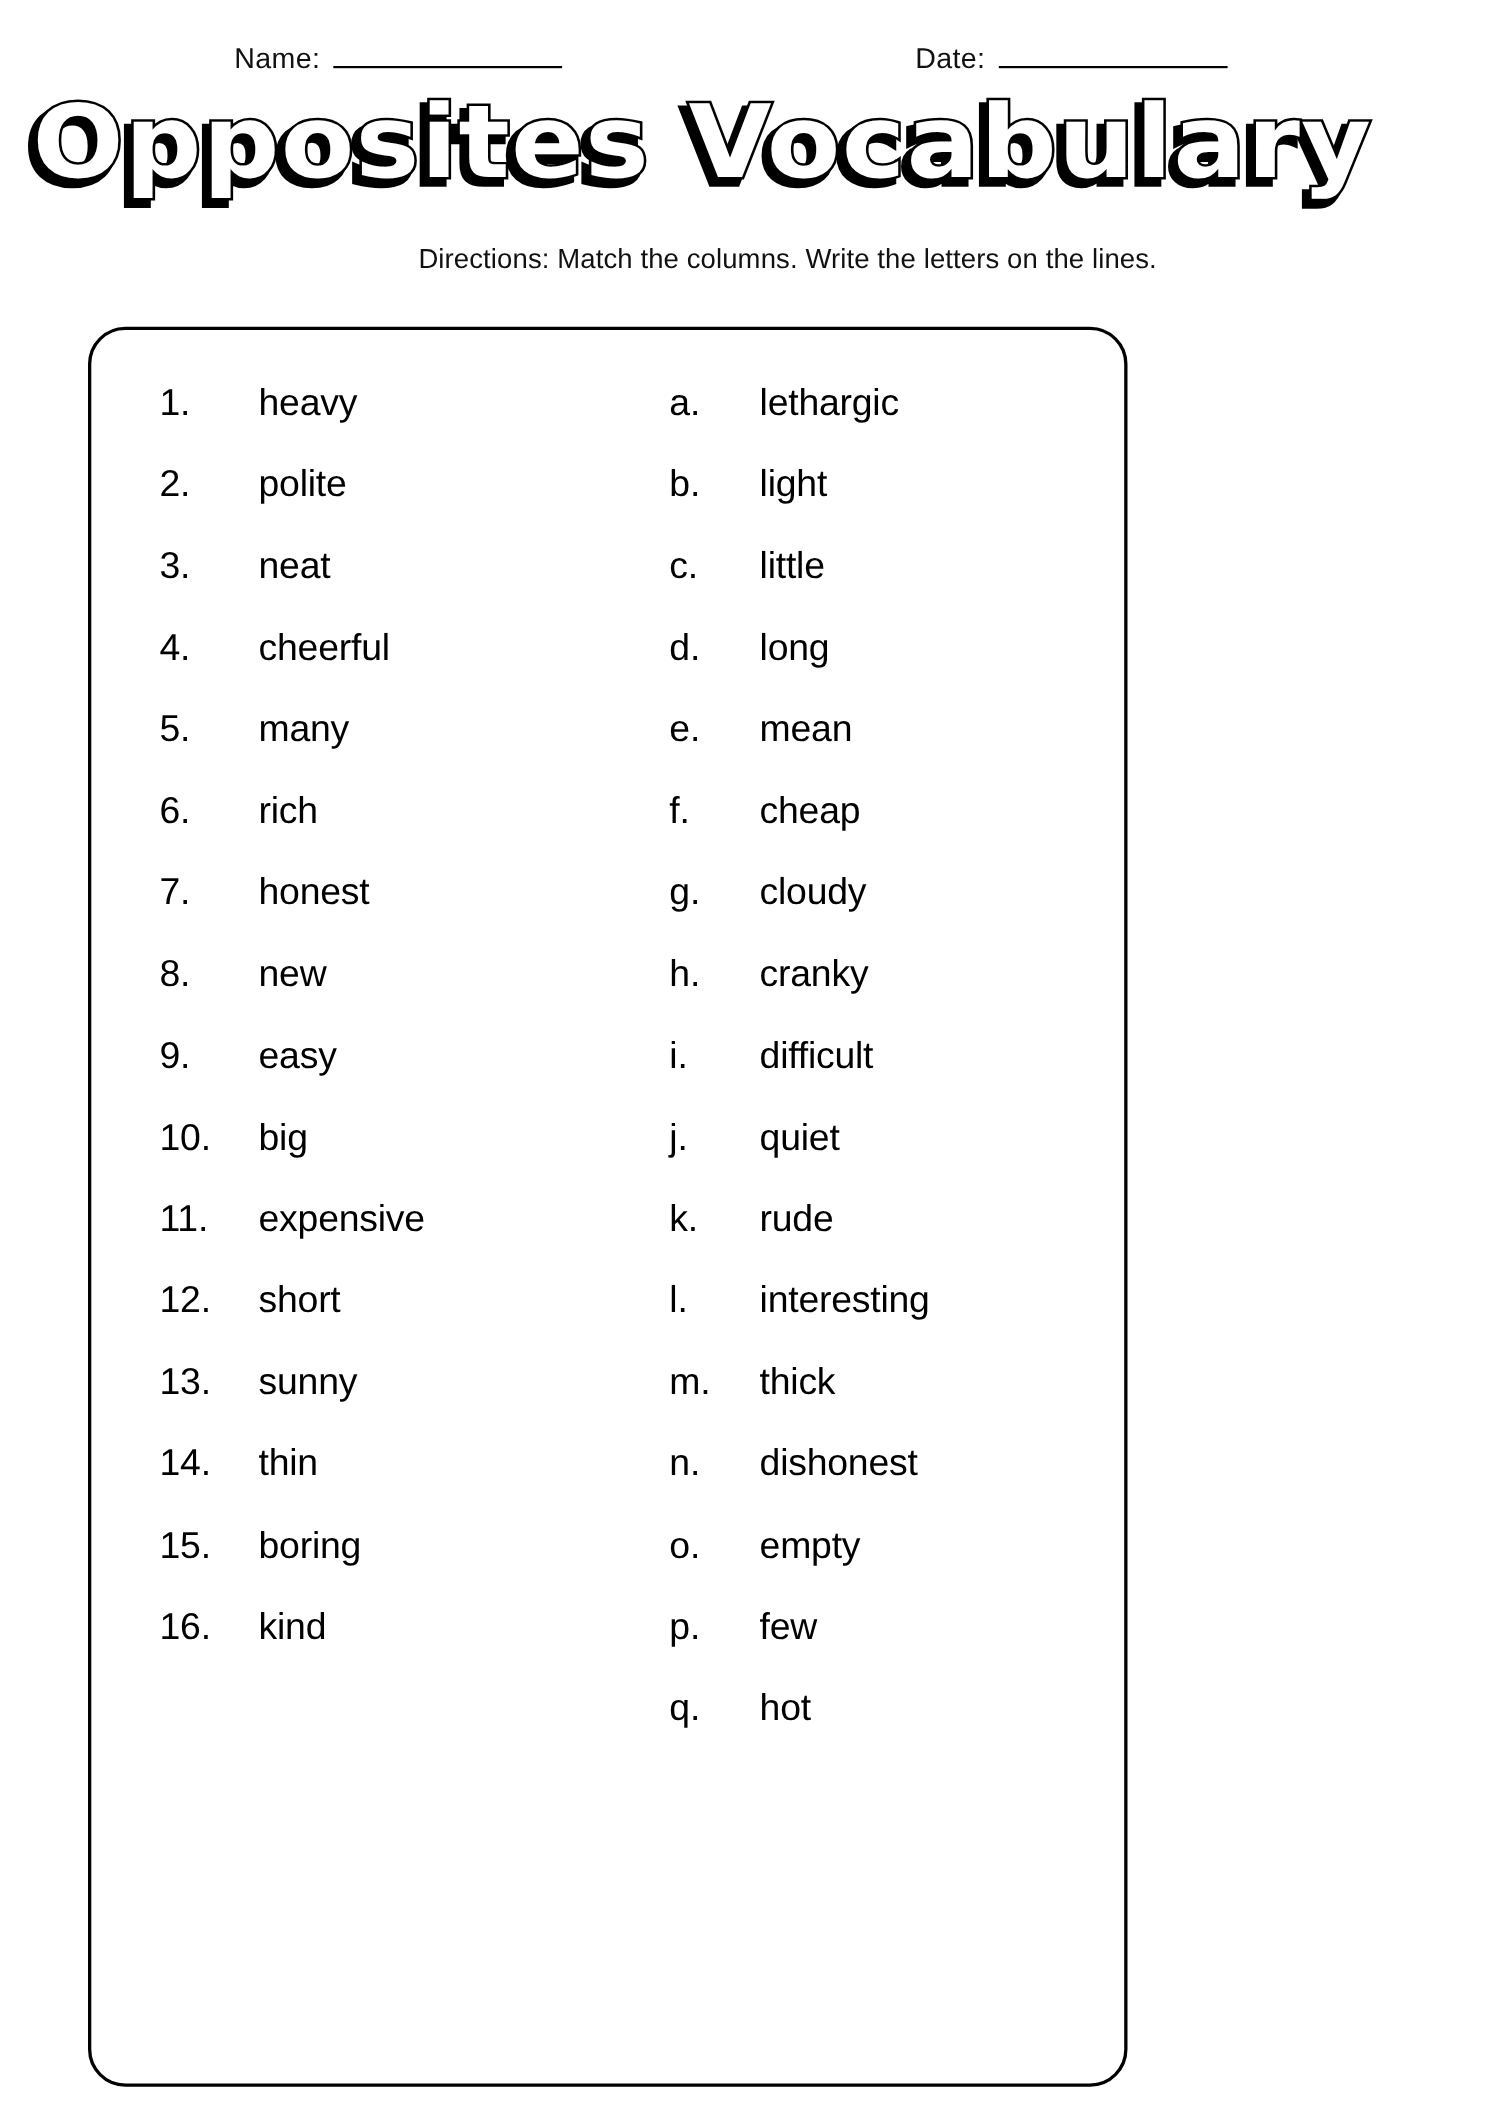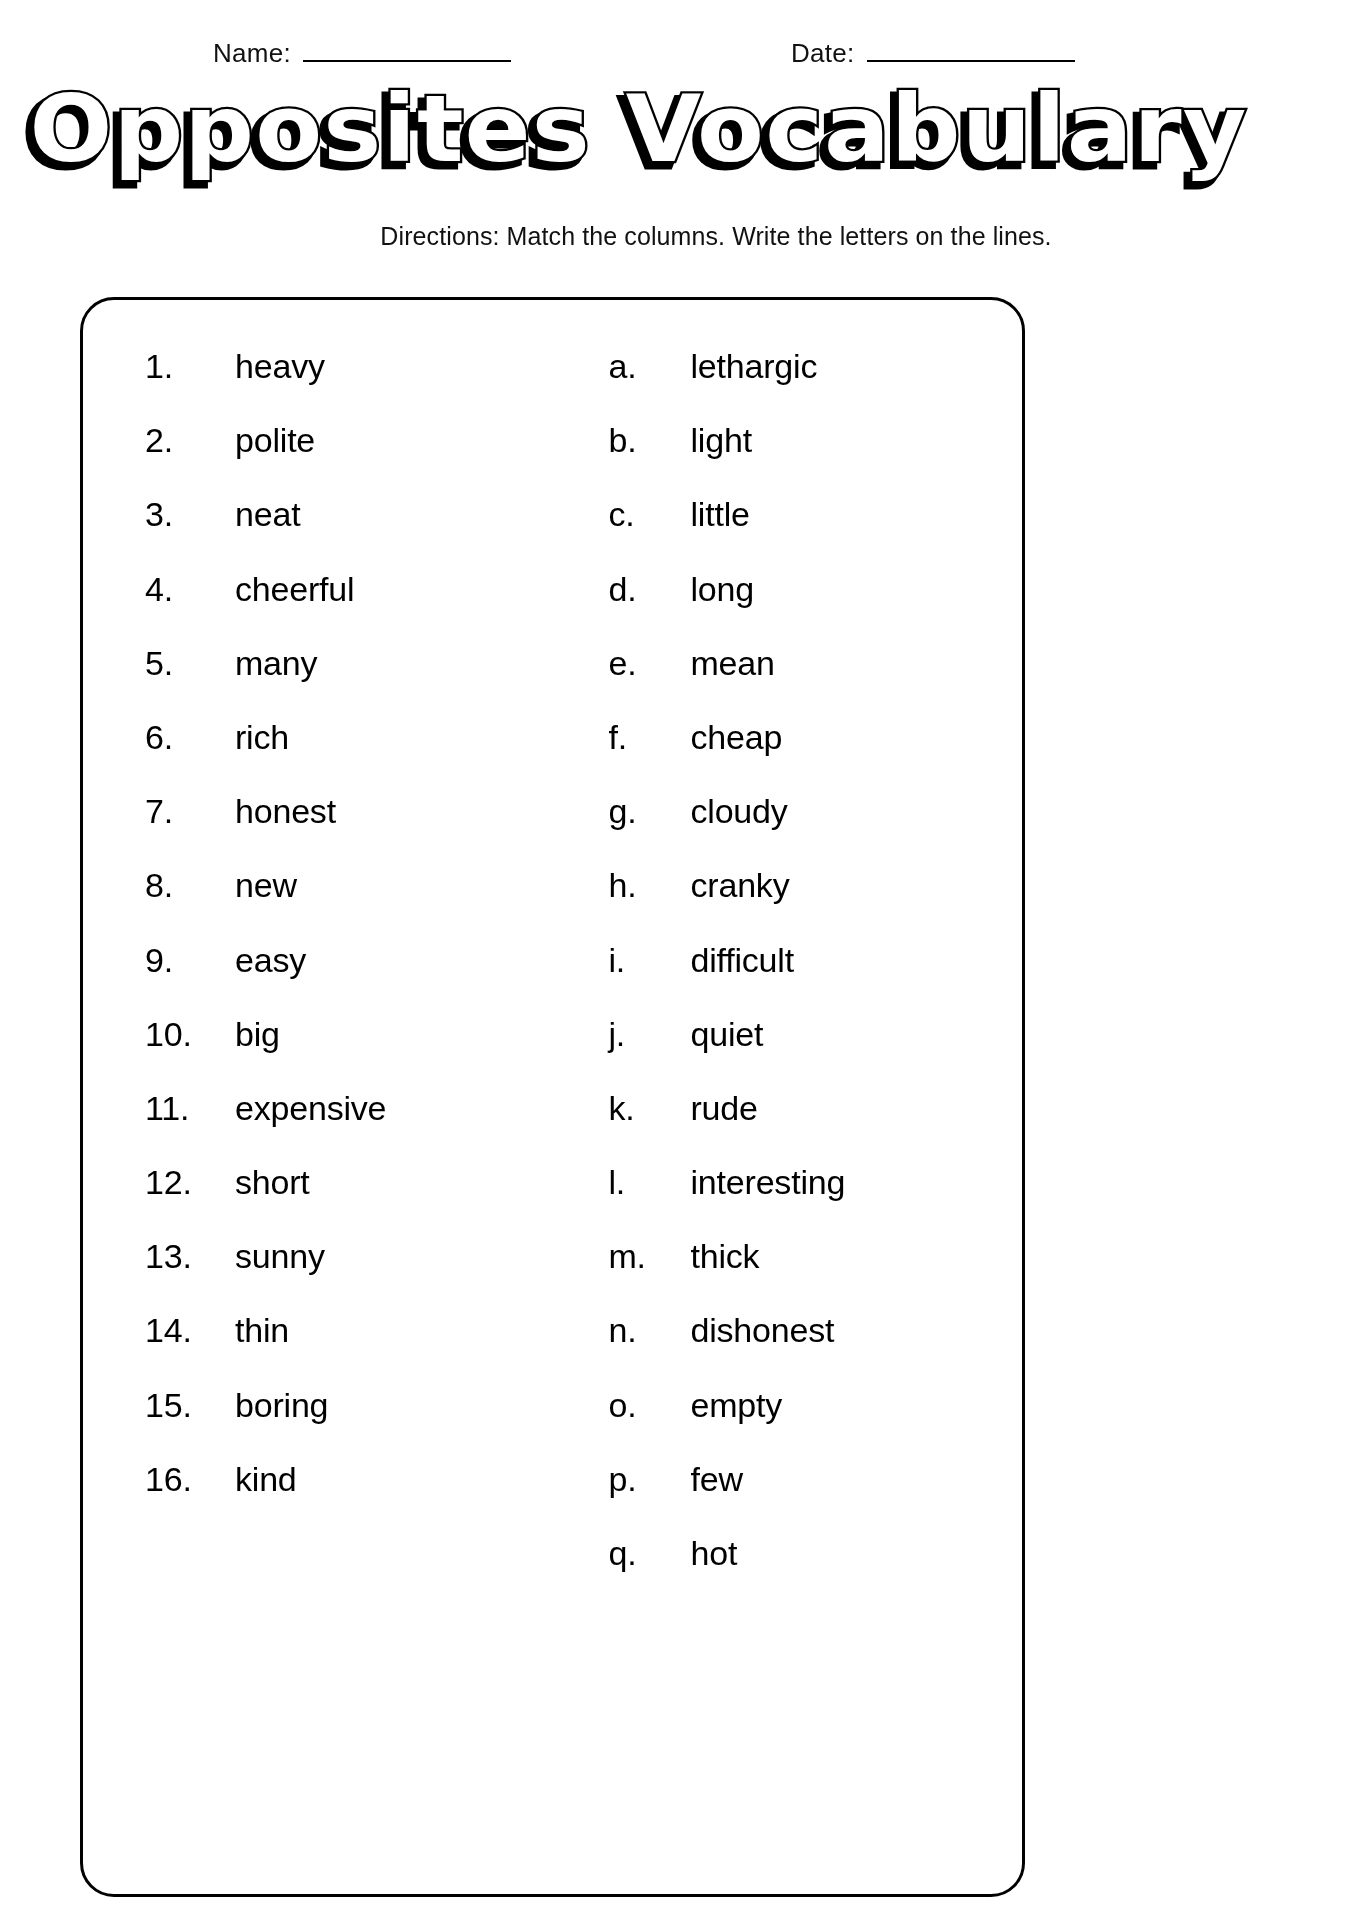--- a/index.html
+++ b/index.html
@@ -24,21 +24,21 @@
     width: 1130px;
     height: 36px;
   }
   .field {
     position: absolute;
     display: flex;
     align-items: baseline;
     white-space: nowrap;
   }
   .field-name { left: 213px; top: 0; }
-  .field-date { left: 791px; top: 0; }
+  .field-date { left: 832px; top: 0; }
   .field-label {
     font-family: "Liberation Sans", sans-serif;
     font-size: 26px;
     letter-spacing: 0.3px;
     color: #111;
   }
   .field-blank {
     display: inline-block;
     width: 208px;
     margin-left: 12px;

